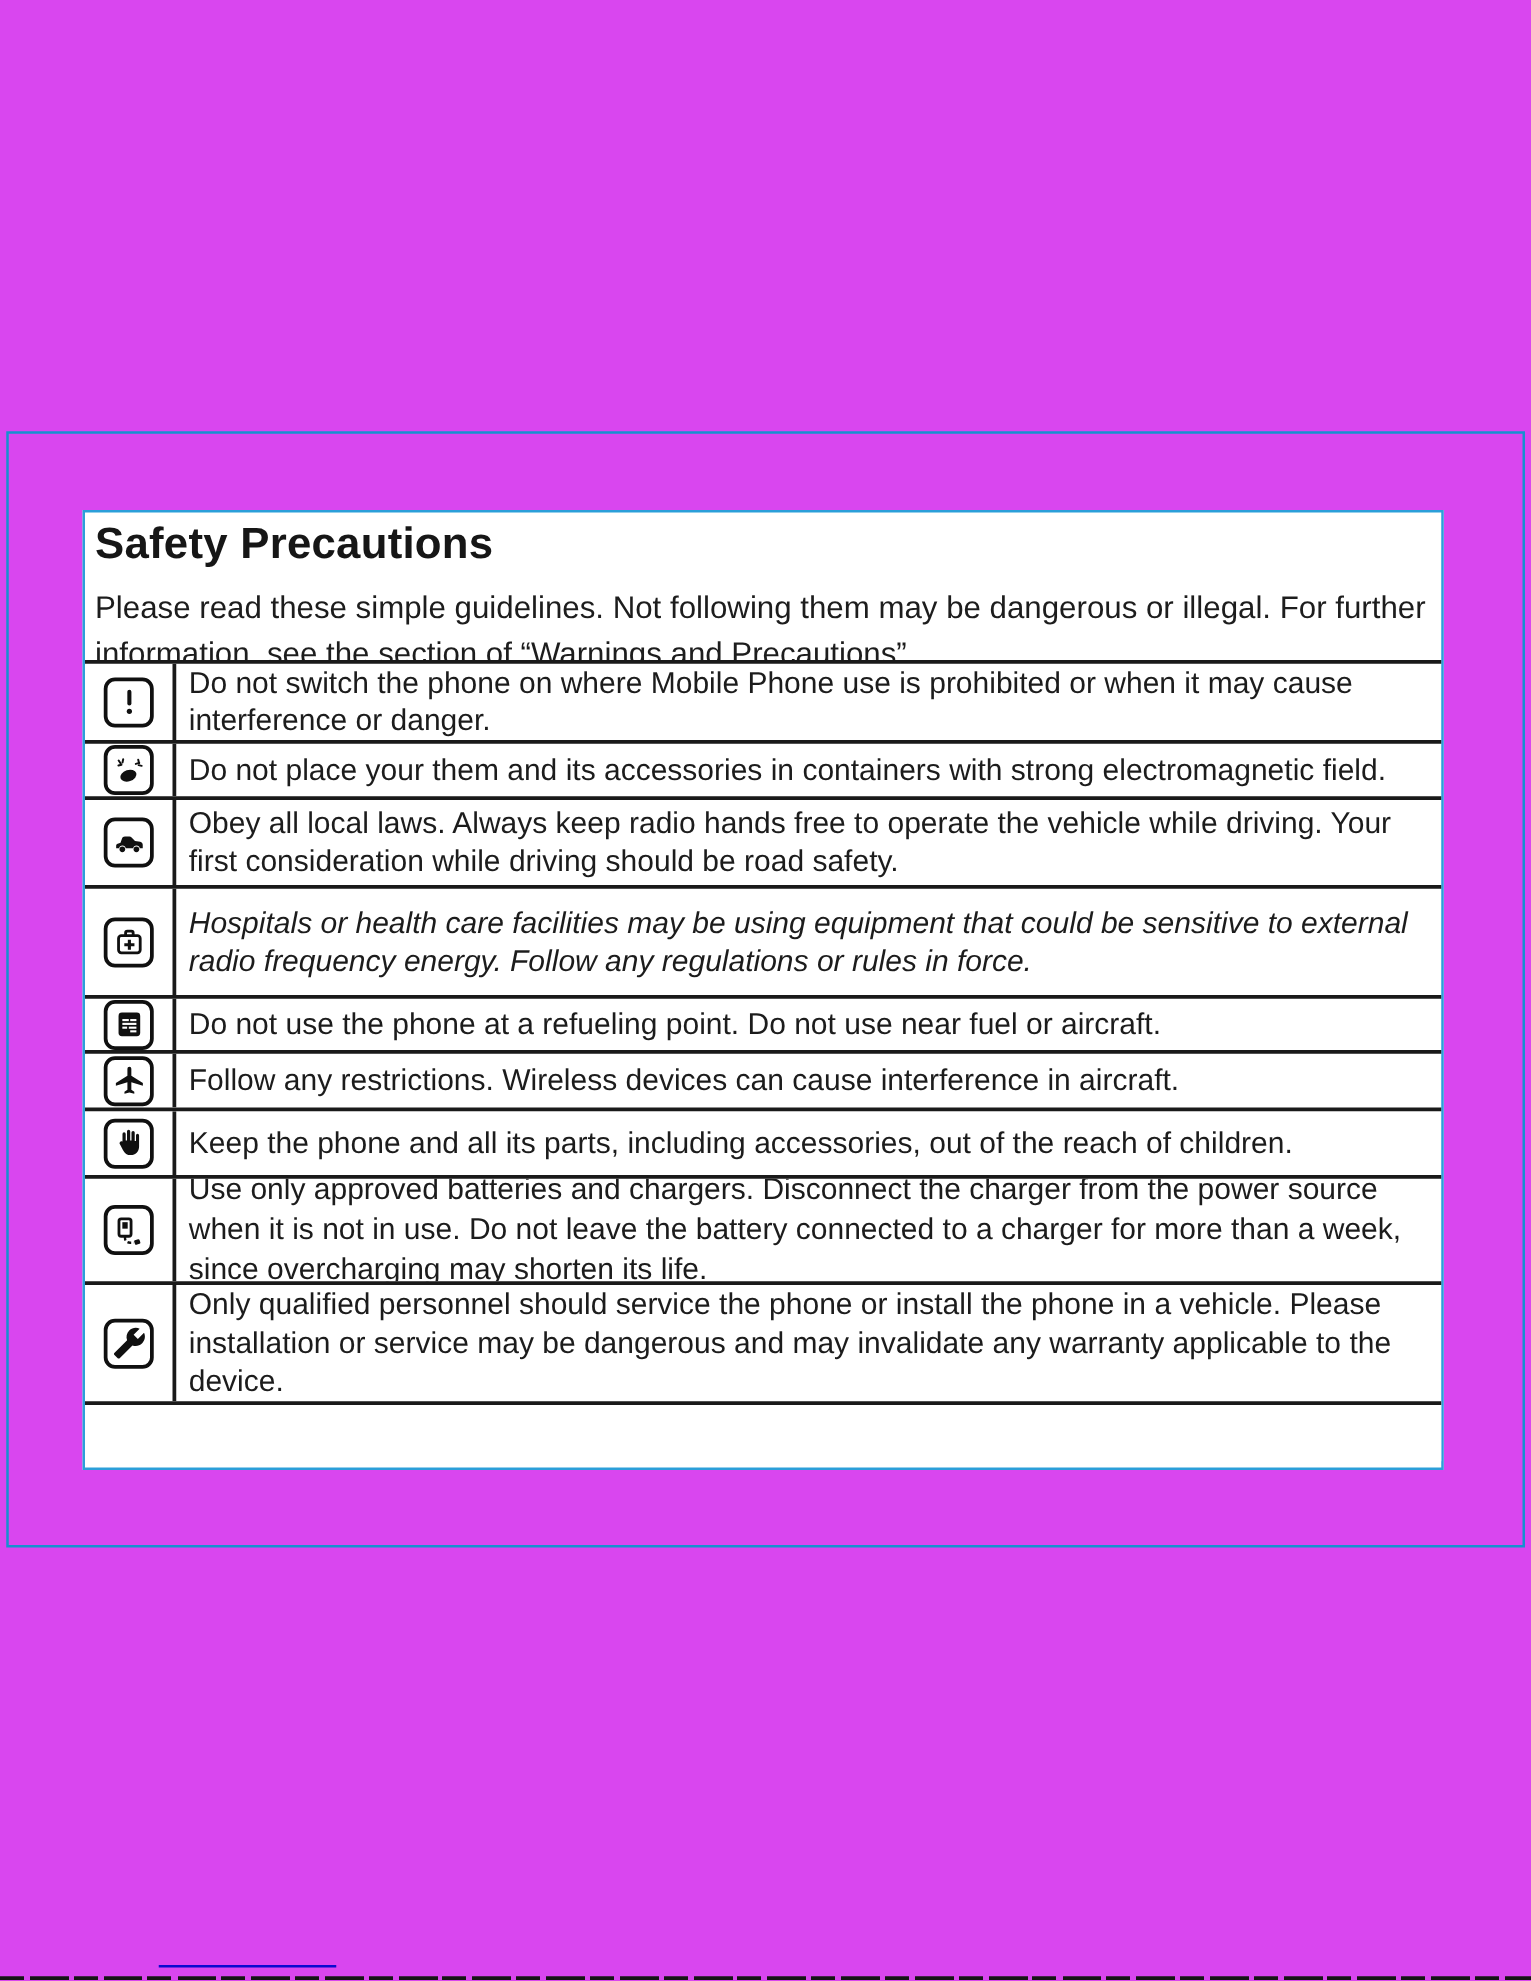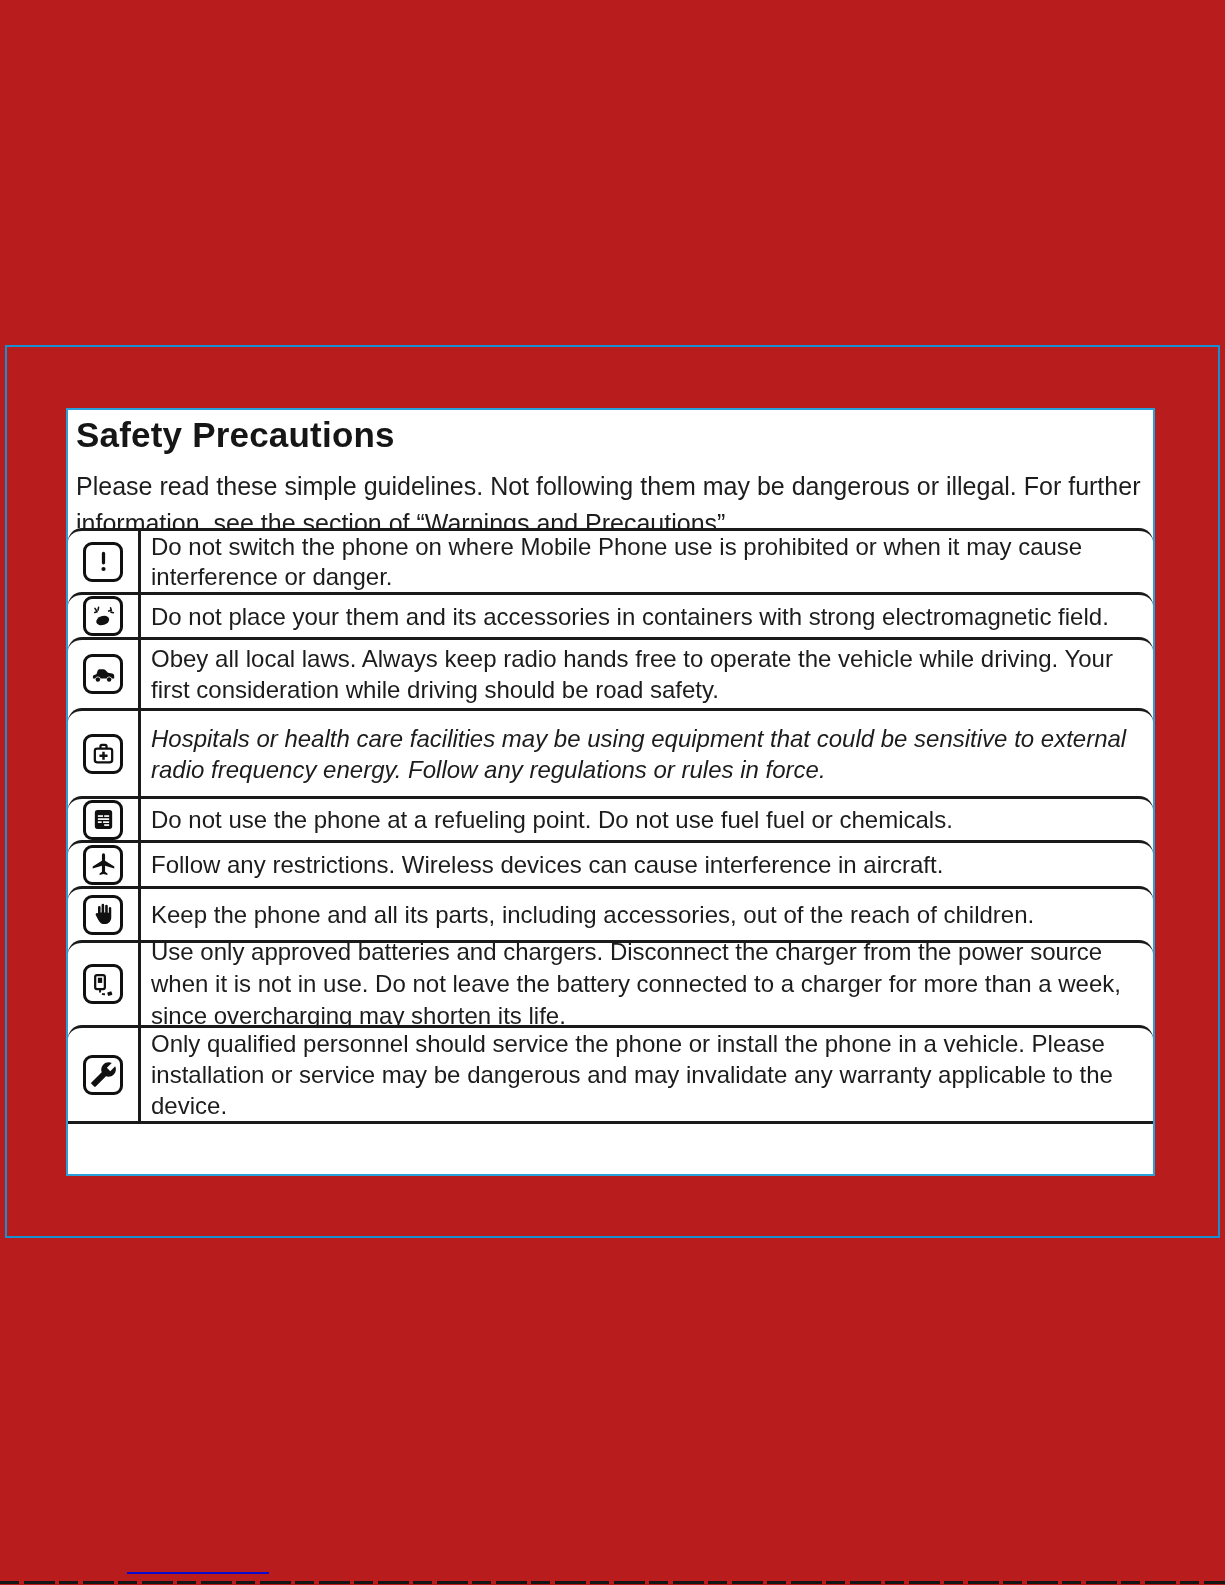--- a/index.html
+++ b/index.html
@@ -1,38 +1,38 @@
 <!DOCTYPE html>
 <html><head>
 <meta charset="utf-8">
 <style>
   * { margin:0; padding:0; box-sizing:border-box; }
   html,body { background:#ffffff; }
   body { font-family:"Liberation Sans", sans-serif; color:#1d1d1d; }
   .canvas {
-    position:relative; width:1225px; height:1585px; background:#b91c1c;
+    position:relative; width:1225px; height:1585px; background:#d946ef;
     overflow:hidden;
   }
   .page-border {
     position:absolute; left:5px; top:345px; width:1215px; height:893px;
     border:2px solid #1690cf; background:transparent;
   }
   .doc-table {
     position:absolute; left:66px; top:408px; width:1089px; height:768px;
     border:2px solid #2b9fd9; background:#ffffff;
   }
   .table-head { height:118px; padding:3px 8px 0 8px; overflow:hidden; }
   .doc-title {
     font-size:35px; font-weight:700; color:#161616; line-height:43px;
     letter-spacing:0.2px;
   }
   .doc-intro {
     font-size:25px; color:#1d1d1d; line-height:37px; margin-top:12px;
   }
-  .row { display:flex; border-top:3px solid #1a1a1a; overflow:hidden;border-radius:14px; }
+  .row { display:flex; border-top:3px solid #1a1a1a; overflow:hidden; }
   .icell {
     width:73px; flex:0 0 73px; border-right:3px solid #1a1a1a;
     display:flex; align-items:center; justify-content:center;
   }
   .ibox {
     width:40px; height:40px; border:3px solid #101010; border-radius:9px;
     display:flex; align-items:center; justify-content:center; background:#fff;
   }
   .ibox svg { width:27px; height:27px; display:block; }
   .tcell {
@@ -139,21 +139,21 @@
               <rect x="7" y="8.2" width="4.6" height="1.5"></rect>
               <rect x="12.6" y="8.2" width="4.4" height="1.5"></rect>
               <rect x="7" y="10.9" width="10" height="1.5"></rect>
               <rect x="7" y="13.6" width="3.4" height="1.5"></rect>
               <rect x="11.6" y="13.6" width="5.4" height="1.5"></rect>
               <rect x="12.6" y="16.2" width="4.4" height="1.5"></rect>
             </g>
           </svg>
         </span>
       </div>
-      <div class="tcell">Do not use the phone at a refueling point. Do not use fuel fuel or chemicals.</div>
+      <div class="tcell">Do not use the phone at a refueling point. Do not use near fuel or aircraft.</div>
     </div>
 
     <div class="row r6">
       <div class="icell">
         <span class="ibox">
           <svg viewBox="0 0 24 24">
             <path class="ic-fill" d="M21.6 15.6v-1.9l-8.2-5.1V3.5a1.4 1.4 0 0 0-2.8 0v5.1l-8.2 5.1v1.9l8.2-2.5v5.3l-2.1 1.5v1.5l3.5-1 3.5 1v-1.5l-2.1-1.5v-5.3l8.2 2.5z"></path>
           </svg>
         </span>
       </div>

